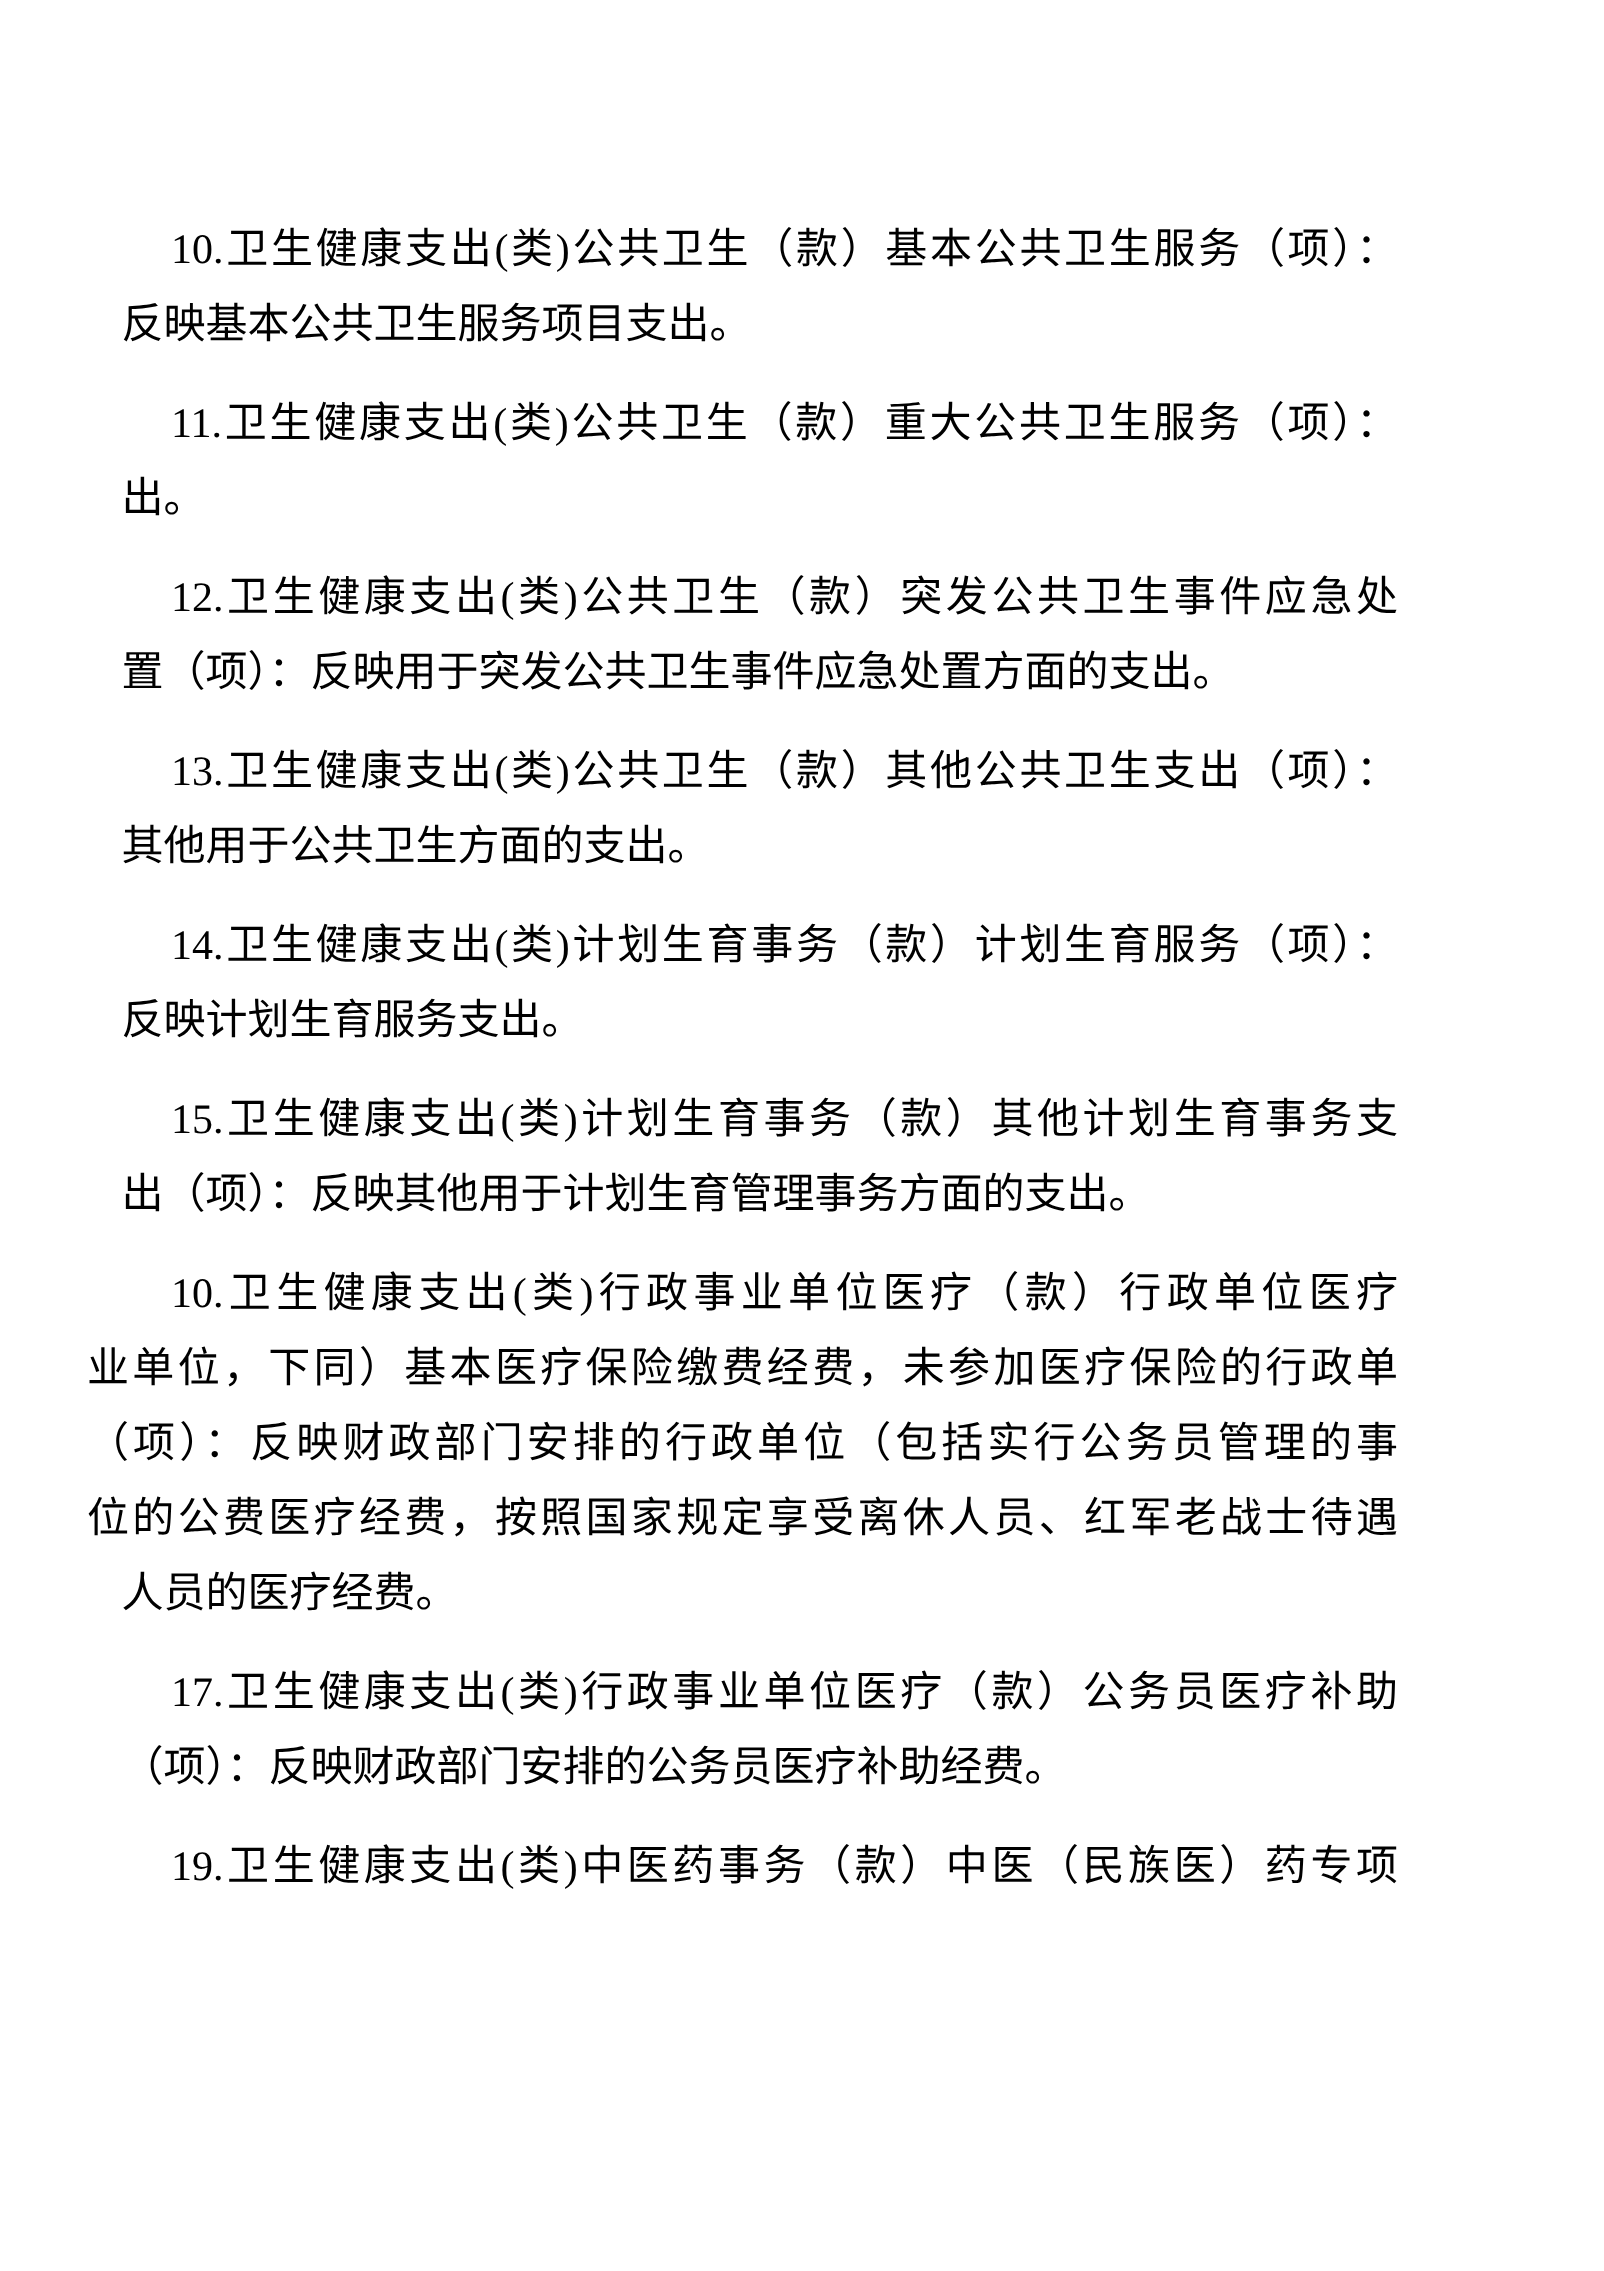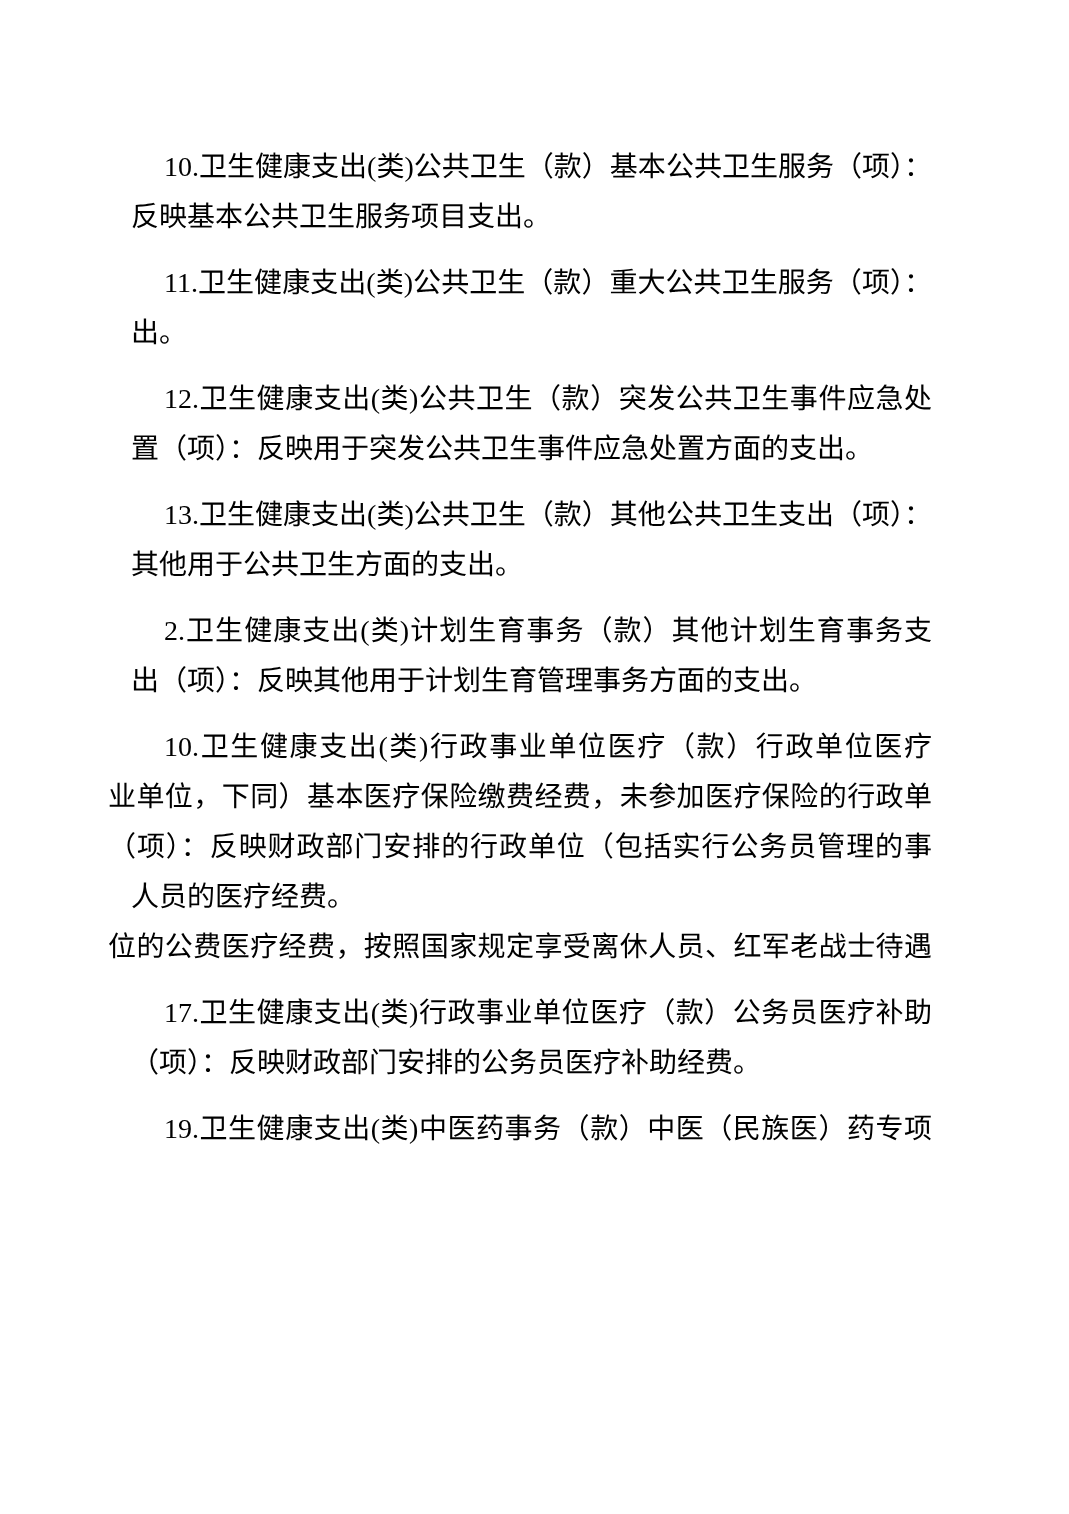--- a/index.html
+++ b/index.html
@@ -9,21 +9,21 @@
   }
   body {
     width: 1069px;
     height: 1514px;
     overflow: hidden;
   }
   .page {
     box-sizing: border-box;
     width: 1069px;
     height: 1514px;
-    padding: 142px 137px 0 108px;
+    padding: 142px 137px 0 58px;
     overflow: hidden;
     font-family: "Liberation Serif", "DejaVu Serif", serif;
     font-size: 28px;
     line-height: 50px;
     font-weight: 400;
   }
   .doc-body {
     width: 100%;
   }
   p.para {
@@ -59,29 +59,33 @@
       </p>
       <p class="para">
         <span class="line first">12.卫生健康支出(类)公共卫生（款）突发公共卫生事件应急处</span>
         <span class="line last">置（项）：反映用于突发公共卫生事件应急处置方面的支出。</span>
       </p>
       <p class="para">
         <span class="line first">13.卫生健康支出(类)公共卫生（款）其他公共卫生支出（项）：</span>
         <span class="line last">其他用于公共卫生方面的支出。</span>
       </p>
       <p class="para">
-        <span class="line first">2.卫生健康支出(类)计划生育事务（款）其他计划生育事务支</span>
+        <span class="line first">14.卫生健康支出(类)计划生育事务（款）计划生育服务（项）：</span>
+        <span class="line last">反映计划生育服务支出。</span>
+      </p>
+      <p class="para">
+        <span class="line first">15.卫生健康支出(类)计划生育事务（款）其他计划生育事务支</span>
         <span class="line last">出（项）：反映其他用于计划生育管理事务方面的支出。</span>
       </p>
       <p class="para">
         <span class="line first">10.卫生健康支出(类)行政事业单位医疗（款）行政单位医疗</span>
         <span class="line">业单位，下同）基本医疗保险缴费经费，未参加医疗保险的行政单</span>
         <span class="line">（项）：反映财政部门安排的行政单位（包括实行公务员管理的事</span>
+        <span class="line">位的公费医疗经费，按照国家规定享受离休人员、红军老战士待遇</span>
         <span class="line last">人员的医疗经费。</span>
-        <span class="line">位的公费医疗经费，按照国家规定享受离休人员、红军老战士待遇</span>
       </p>
       <p class="para">
         <span class="line first">17.卫生健康支出(类)行政事业单位医疗（款）公务员医疗补助</span>
         <span class="line last">（项）：反映财政部门安排的公务员医疗补助经费。</span>
       </p>
       <p class="para">
         <span class="line first">19.卫生健康支出(类)中医药事务（款）中医（民族医）药专项</span>
       </p>
     </div>
 </div>

